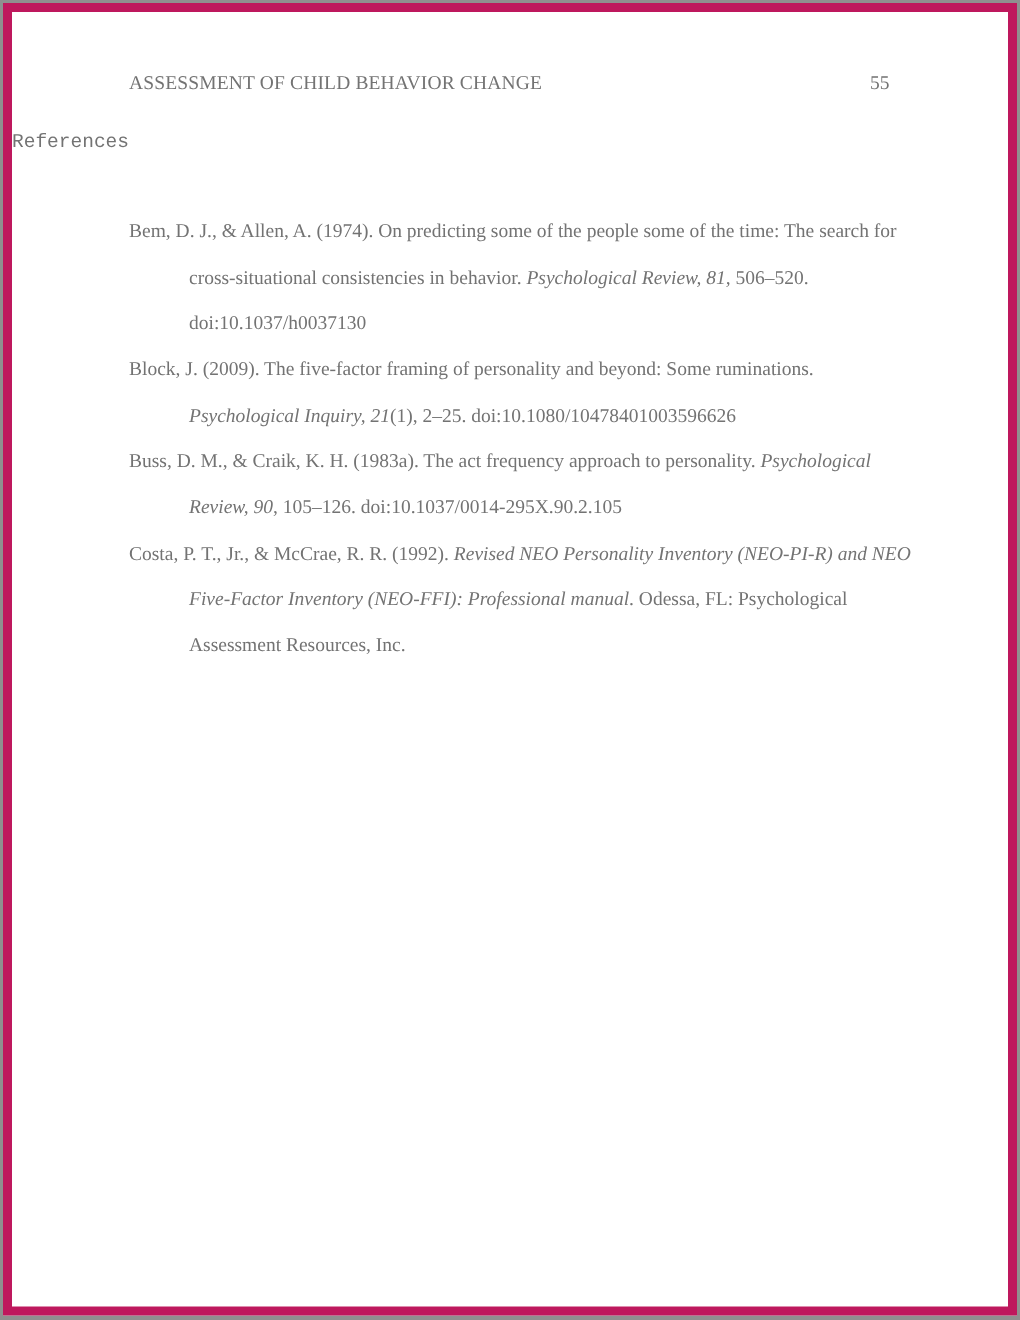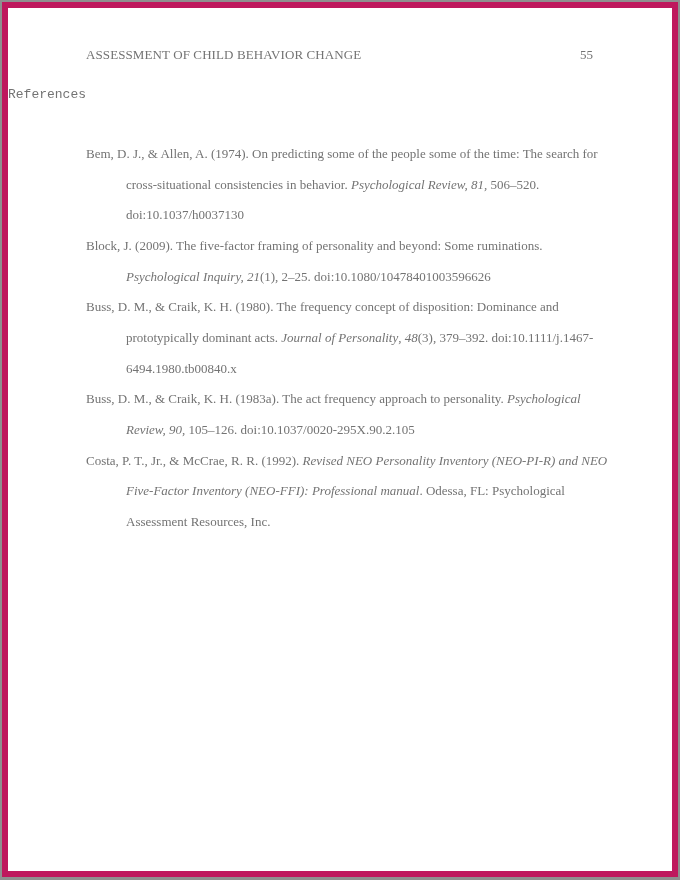--- a/index.html
+++ b/index.html
@@ -69,18 +69,17 @@
 
 <div class="frame">
   <div class="page">
     <div class="running-head">ASSESSMENT OF CHILD BEHAVIOR CHANGE</div>
     <div class="page-number">55</div>
     <div class="section-title">References</div>
 
     <div class="refs">
       <p class="ref"><span>Bem, D. J., &amp; Allen, A. (1974). On predicting some of the people some of the time: The search for cross-situational consistencies in behavior. </span><i>Psychological Review, 81,</i><span></span><i></i><span> 506–520. doi:10.1037/h0037130</span></p>
       <p class="ref"><span>Block, J. (2009). The five-factor framing of personality and beyond: Some ruminations. </span><i>Psychological Inquiry, 21</i><span></span><i></i><span>(1), 2–25. doi:10.1080/10478401003596626</span></p>
-      <p class="ref"><span>Buss, D. M., &amp; Craik, K. H. (1980). The frequency concept of disposition: Dominance and prototypically dominant acts. </span><i>Journal of Personality</i><span>, </span><i>48</i><span>(3), 379–392. doi:10.1111/j.1467-6494.1980.tb00840.x</span></p>
-      <p class="ref"><span>Buss, D. M., &amp; Craik, K. H. (1983a). The act frequency approach to personality. </span><i>Psychological Review, 90</i><span></span><i></i><span>, 105–126. doi:10.1037/0020-295X.90.2.105</span></p>
+      <p class="ref"><span>Buss, D. M., &amp; Craik, K. H. (1983a). The act frequency approach to personality. </span><i>Psychological Review, 90</i><span></span><i></i><span>, 105–126. doi:10.1037/0014-295X.90.2.105</span></p>
       <p class="ref"><span>Costa, P. T., Jr., &amp; McCrae, R. R. (1992). </span><i>Revised NEO Personality Inventory (NEO-PI-R) and NEO Five-Factor Inventory (NEO-FFI): Professional manual</i><span></span><i></i><span>. Odessa, FL: Psychological Assessment Resources, Inc.</span></p>
     </div>
   </div>
 </div>
 
 </body></html>

